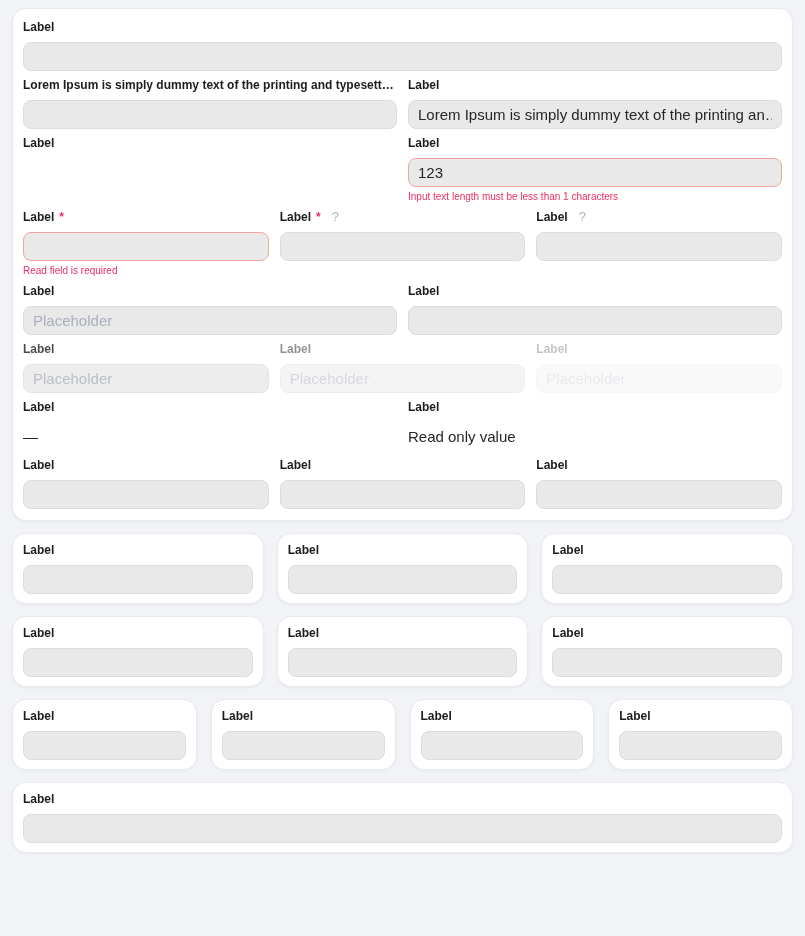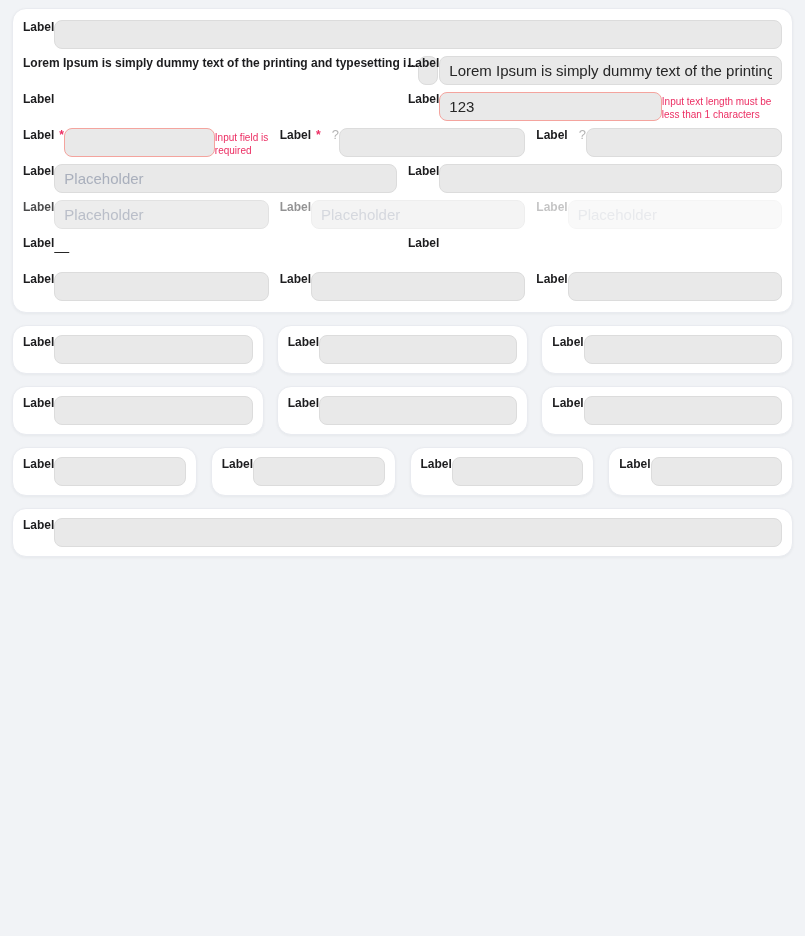--- a/index.html
+++ b/index.html
@@ -18,21 +18,21 @@
     box-shadow:0 1px 3px rgba(25,30,40,.05);
   }
   .top-card { padding:11px 10px; }
   .mini { padding:9px 10px; flex:1; min-width:0; }
   .card-row { display:flex; gap:13px; }
   .card-row.cols-4 { gap:14px; }
 
   .frow { display:flex; gap:11px; }
   .frow + .frow { margin-top:7px; }
 
-  .field { flex:1; min-width:0; display:flex; flex-direction:row; }
+  .field { flex:1; min-width:0; display:flex; flex-direction:column; }
   .field-label {
     display:flex; align-items:baseline;
     height:14px; margin-bottom:8px;
     font-size:12px; font-weight:700; line-height:14px; color:#1d1d1f;
   }
   .lbl { min-width:0; white-space:nowrap; overflow:hidden; text-overflow:ellipsis; }
   .req { color:#ec2e63; margin-left:5px; font-weight:700; }
   .help { color:#b4b4b4; font-weight:400; margin-left:11px; font-size:13px; cursor:default; }
 
   .tbox {
@@ -98,21 +98,21 @@
       </div>
     </div>
 
     <div class="frow">
       <div class="field">
         <div class="field-label">
           <span class="lbl">Label</span>
           <span class="req">*</span>
         </div>
         <input class="tbox invalid" type="text" style="">
-        <div class="helper">Input field is required</div>
+        <div class="helper">Read field is required</div>
       </div>
       <div class="field">
         <div class="field-label">
           <span class="lbl">Label</span>
           <span class="req">*</span>
           <span class="help">?</span>
         </div>
         <input class="tbox" type="text" style="">
       </div>
       <div class="field">
@@ -164,20 +164,21 @@
       <div class="field">
         <div class="field-label">
           <span class="lbl">Label</span>
         </div>
         <div class="ro">—</div>
       </div>
       <div class="field">
         <div class="field-label">
           <span class="lbl">Label</span>
         </div>
+        <div class="ro">Read only value</div>
       </div>
     </div>
 
     <div class="frow">
       <div class="field">
         <div class="field-label">
           <span class="lbl">Label</span>
         </div>
         <input class="tbox" type="text" style="">
       </div>

